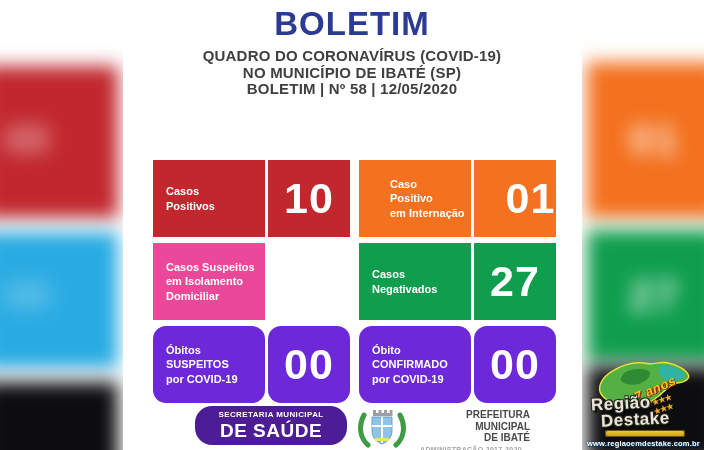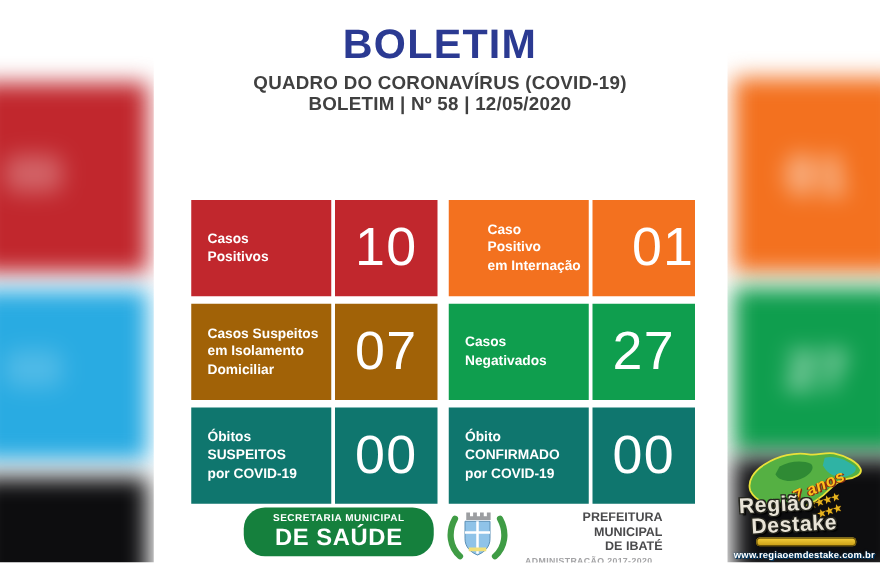--- a/index.html
+++ b/index.html
@@ -18,41 +18,41 @@
   .blk.cyan  {top:232px;height:136px;background:#29abe2;}
   .blk.orange{top:62px;height:156px;background:#f3711f;}
   .blk.green {top:230px;height:132px;background:#0f9e4e;}
   .blk.dark  {top:382px;height:90px;background:#0d0d0f;}
   .strip.right .blk.dark{top:366px;height:96px;}
   .echo-num{font-size:42px;font-weight:800;color:rgba(255,255,255,.85);letter-spacing:2px;}
   .echo-blob{position:absolute;left:22px;top:58px;width:46px;height:30px;background:#fff;opacity:.28;border-radius:8px;}
   .echo-blob.small{opacity:.18;top:48px;}
 
   
-  .header{position:absolute;left:0;right:0;top:7px;text-align:center;z-index:3;margin-top:11px;}
+  .header{position:absolute;left:0;right:0;top:7px;text-align:center;z-index:3;}
   .kicker{font-size:33px;font-weight:800;color:#2b3a92;letter-spacing:1px;line-height:1;}
   .title {font-size:50px;font-weight:800;color:#2b3a92;letter-spacing:-1px;line-height:.92;margin-top:2px;}
   .subtitle{margin-top:8px;font-size:15px;font-weight:700;color:#404040;line-height:16.5px;letter-spacing:.2px;}
 
   
   .cards{position:absolute;left:153px;top:150px;width:404px;
     display:grid;grid-template-columns:197px 197px;grid-auto-rows:77px;gap:6px 9px;z-index:3;margin-top:10px;}
   .card{display:flex;gap:3px;}
   .card-label{flex:0 0 112px;display:flex;align-items:center;padding-left:13px;box-sizing:border-box;
     color:#fff;font-size:11px;font-weight:700;line-height:1.32;white-space:pre-line;}
   .card-value{flex:1;display:flex;align-items:center;justify-content:center;
-    color:#fff;font-size:43px;font-weight:400;letter-spacing:1px;}
+    color:#fff;font-size:43px;font-weight:700;letter-spacing:1px;}
   .c-red   {background:#c1272d;}
   .c-orange{background:#f3711f;padding-left:31px;}
-  .c-cyan  {background:#a16207;}
+  .c-cyan  {background:#ec4899;}
   .c-green {background:#0f9e4e;}
-  .c-black {background:#0f766e;}
+  .c-black {background:#6d28d9;border-radius:13px;}
 
   
-  .badge{position:absolute;left:195px;top:406px;width:152px;height:39px;background:#15803d;border-radius:17px;
+  .badge{position:absolute;left:195px;top:406px;width:152px;height:39px;background:#4c1d95;border-radius:17px;
     color:#fff;display:flex;flex-direction:column;align-items:center;justify-content:center;z-index:3;}
   .badge .l1{font-size:8px;font-weight:700;letter-spacing:.4px;}
   .badge .l2{font-size:19px;font-weight:800;letter-spacing:.5px;margin-top:1px;}
   .crest{position:absolute;left:356px;top:404px;width:52px;height:44px;z-index:3;}
   .pref{position:absolute;left:412px;top:409px;width:118px;text-align:center;z-index:3;}
   .pref .p1,.pref .p2{font-size:10px;font-weight:800;color:#4a4a4c;line-height:11.5px;text-align:right;}
   .pref .p3{font-size:7px;font-weight:700;color:#a3a3a5;margin-top:2px;letter-spacing:.3px;}
 
   
   .wm{position:absolute;left:583px;top:358px;width:121px;height:92px;z-index:6;}
@@ -92,41 +92,41 @@
   <div class="blk green">
     <span class="echo-num">27</span>
   </div>
   <div class="blk dark"></div>
 </div>
 
 <div class="header">
   <div class="kicker">BOLETIM</div>
   <div class="subtitle">
     <div>QUADRO DO CORONAVÍRUS (COVID-19)</div>
+    <div>NO MUNICÍPIO DE IBATÉ (SP)</div>
     <div>BOLETIM  |  Nº 58  |  12/05/2020</div>
   </div>
 </div>
 
 <div class="cards">
   <div class="card">
     <div class="card-label c-red">Casos
 Positivos</div>
     <div class="card-value c-red">10</div>
   </div>
   <div class="card">
     <div class="card-label c-orange">Caso
 Positivo
 em Internação</div>
     <div class="card-value c-orange">01</div>
   </div>
   <div class="card">
     <div class="card-label c-cyan">Casos Suspeitos
 em Isolamento
 Domiciliar</div>
-    <div class="card-value c-cyan">07</div>
   </div>
   <div class="card">
     <div class="card-label c-green">Casos
 Negativados</div>
     <div class="card-value c-green">27</div>
   </div>
   <div class="card">
     <div class="card-label c-black">Óbitos
 SUSPEITOS
 por COVID-19</div>

